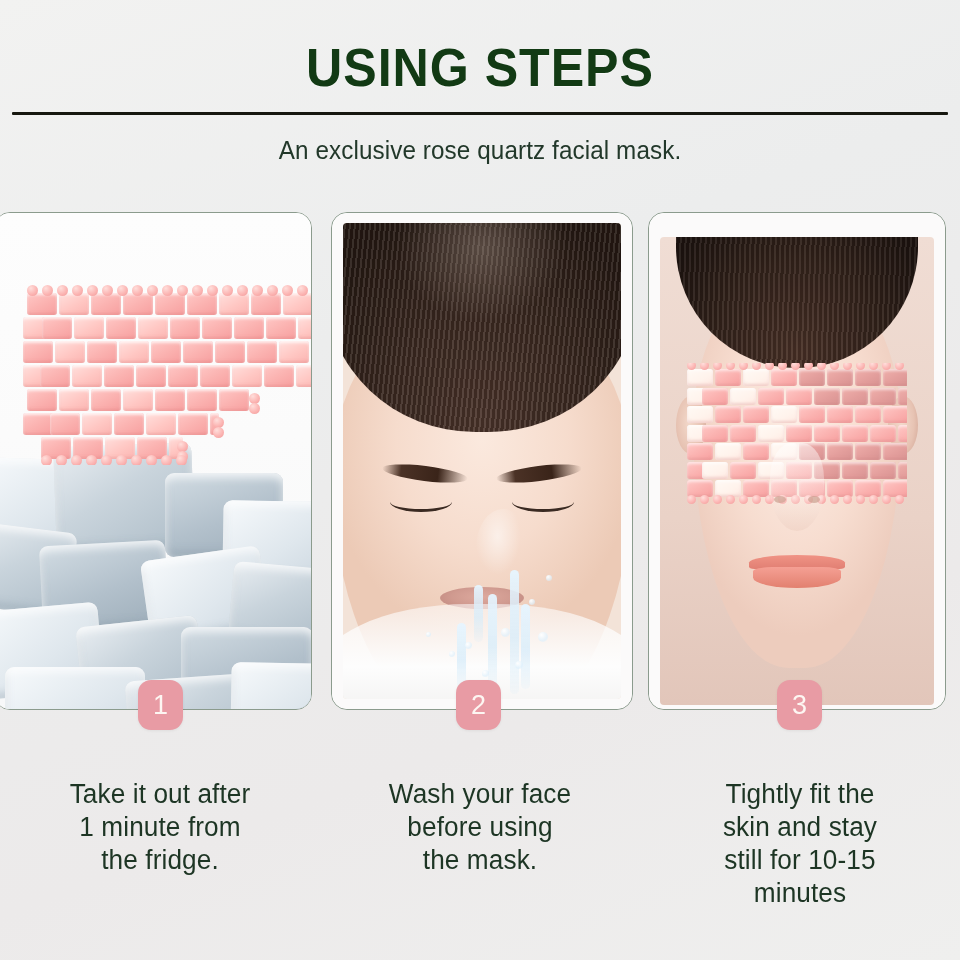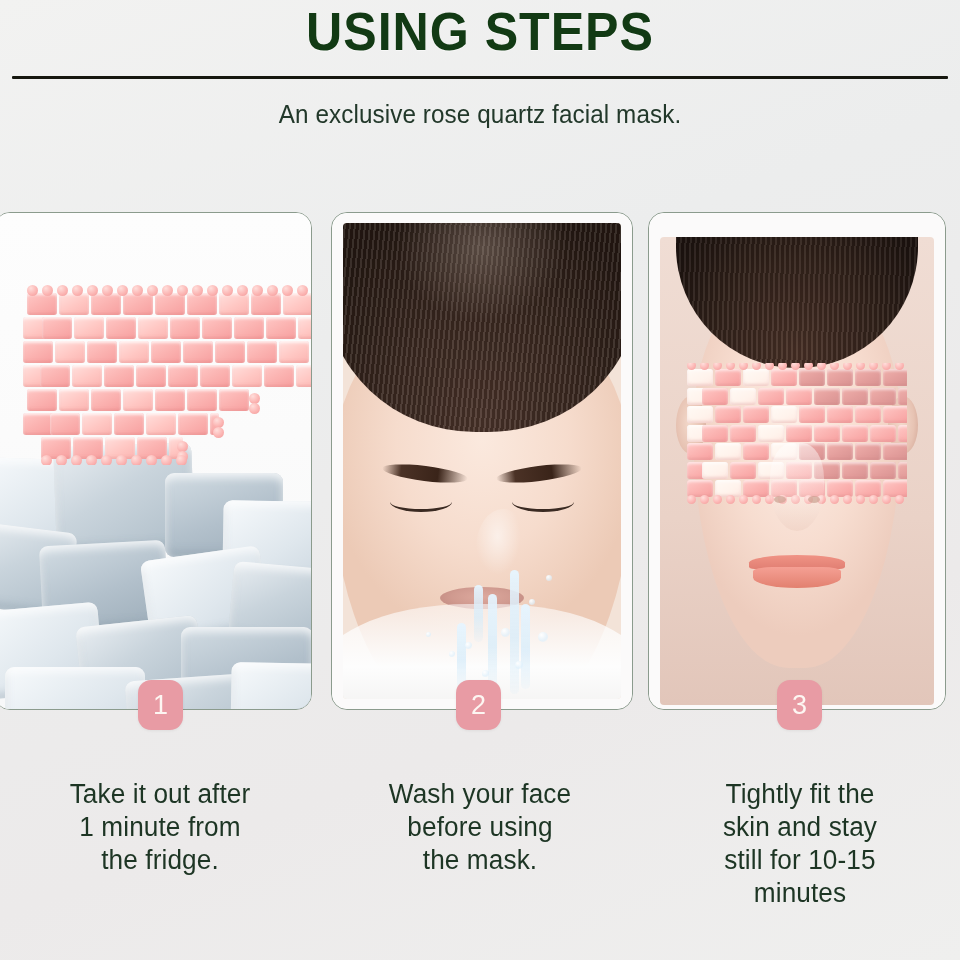--- a/index.html
+++ b/index.html
@@ -12,20 +12,21 @@
 
   body {
     font-family: "Liberation Sans", sans-serif;
     background: linear-gradient(160deg, #f2f2f1 0%, #eceded 35%, #eceaea 70%, #efefee 100%);
     position: relative;
   }
 
   
   .header {
     width: 100%;
+    margin-top: 36px;
   }
   .title {
     text-align: center;
     color: #123a14;
     font-size: 54px;
     font-weight: bold;
     letter-spacing: 1px;
     line-height: 62px;
     font-family: "Liberation Sans", sans-serif;
     transform: scaleX(0.93);

